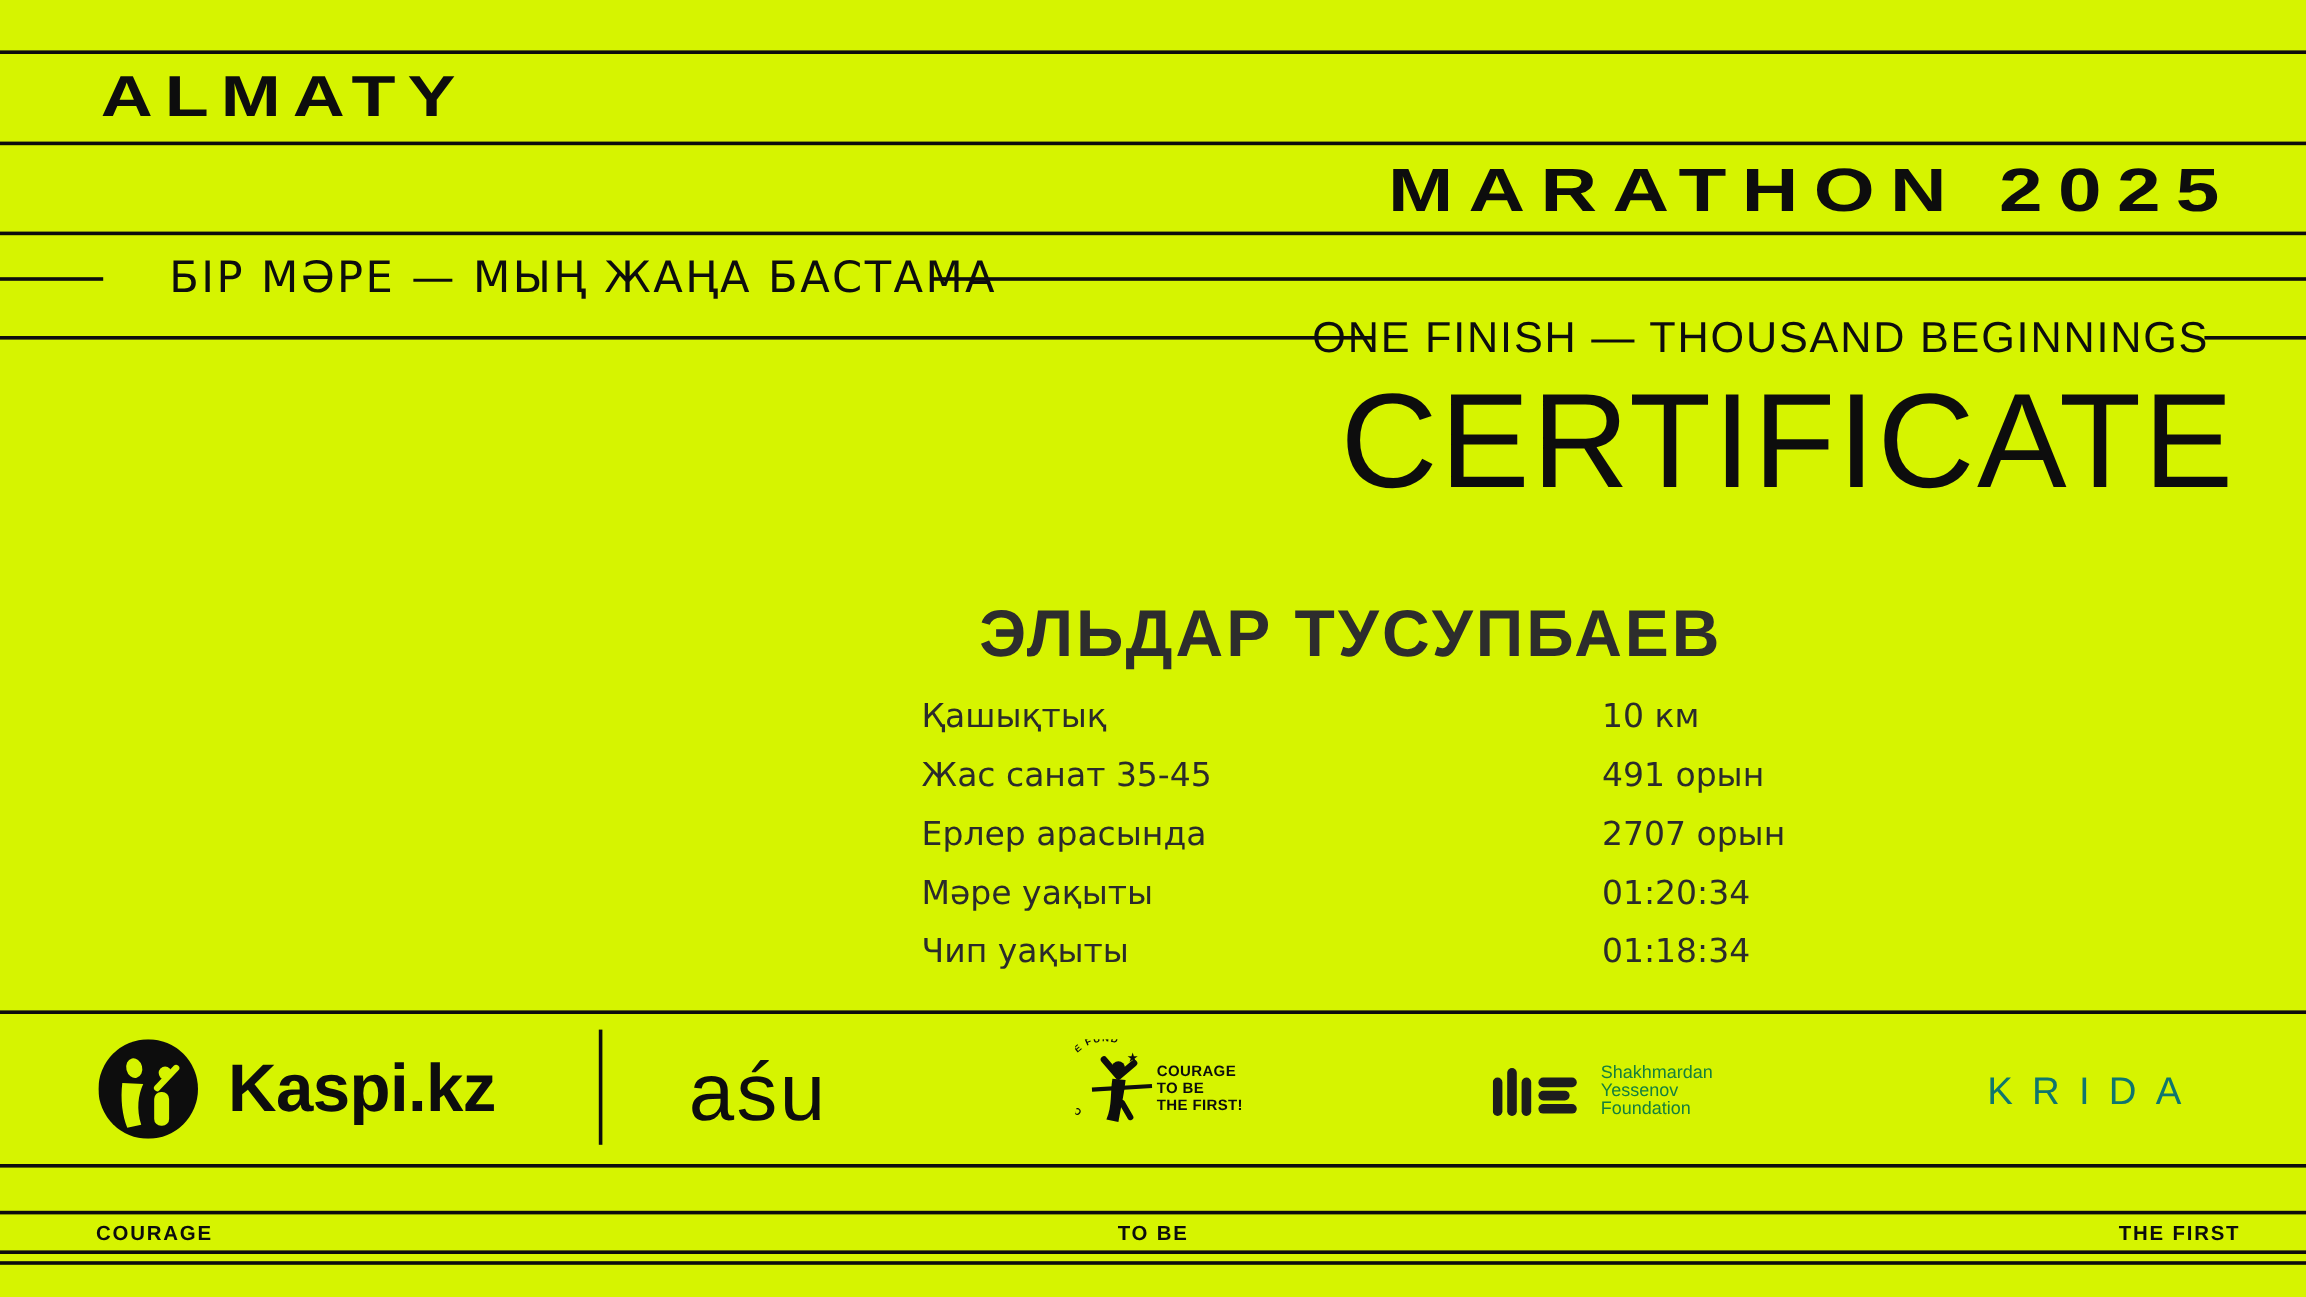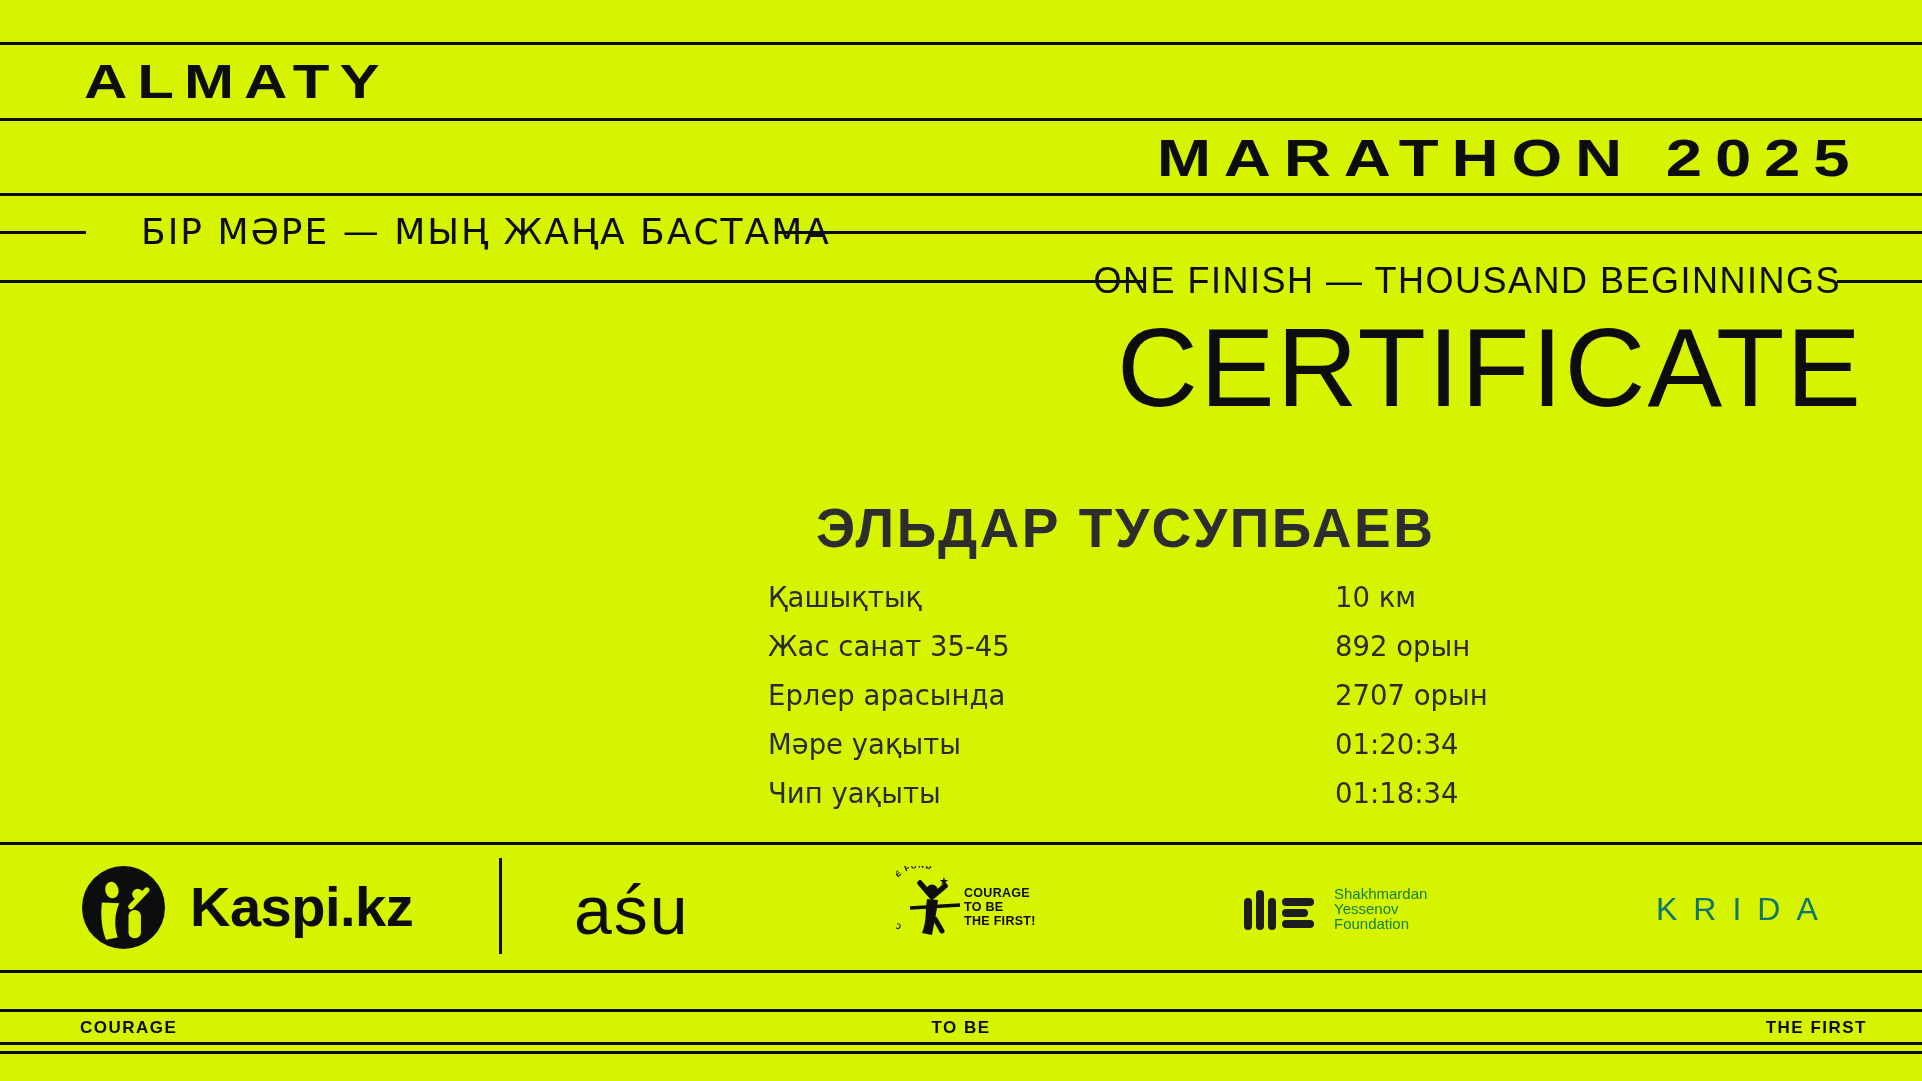--- a/index.html
+++ b/index.html
@@ -74,21 +74,21 @@
 
   <div class="abs name">ЭЛЬДАР ТУСУПБАЕВ</div>
 
   <div class="abs results">
     <div class="row">
       <span class="label">Қашықтық</span>
       <span class="value">10 км</span>
     </div>
     <div class="row">
       <span class="label">Жас санат 35-45</span>
-      <span class="value">892 орын</span>
+      <span class="value">491 орын</span>
     </div>
     <div class="row">
       <span class="label">Ерлер арасында</span>
       <span class="value">2707 орын</span>
     </div>
     <div class="row">
       <span class="label">Мәре уақыты</span>
       <span class="value">01:20:34</span>
     </div>
     <div class="row">

